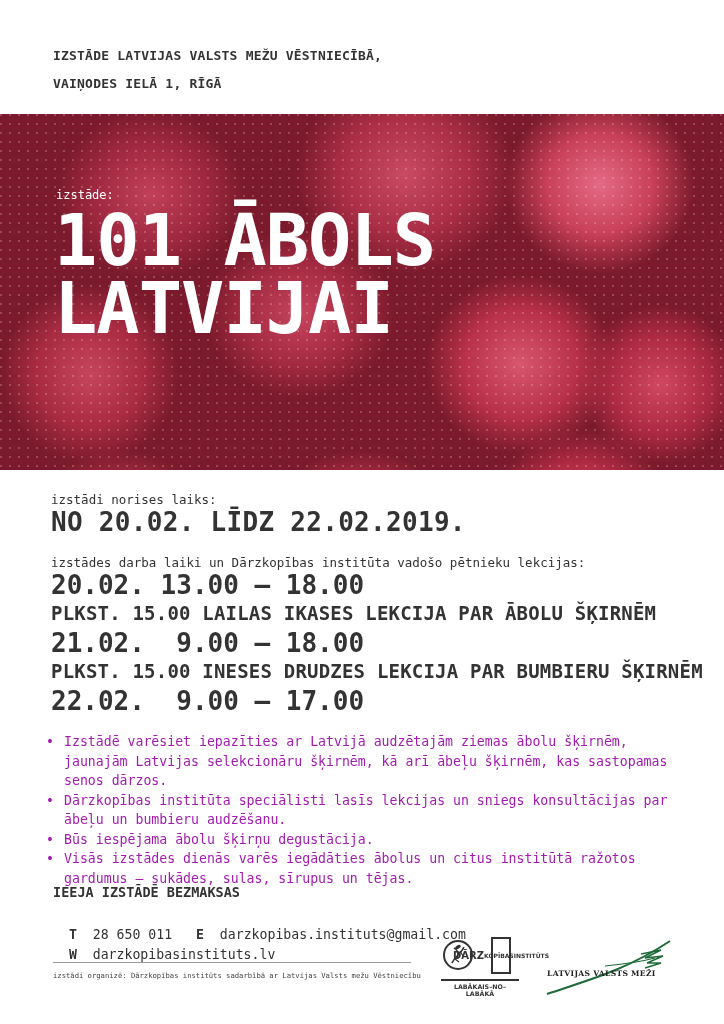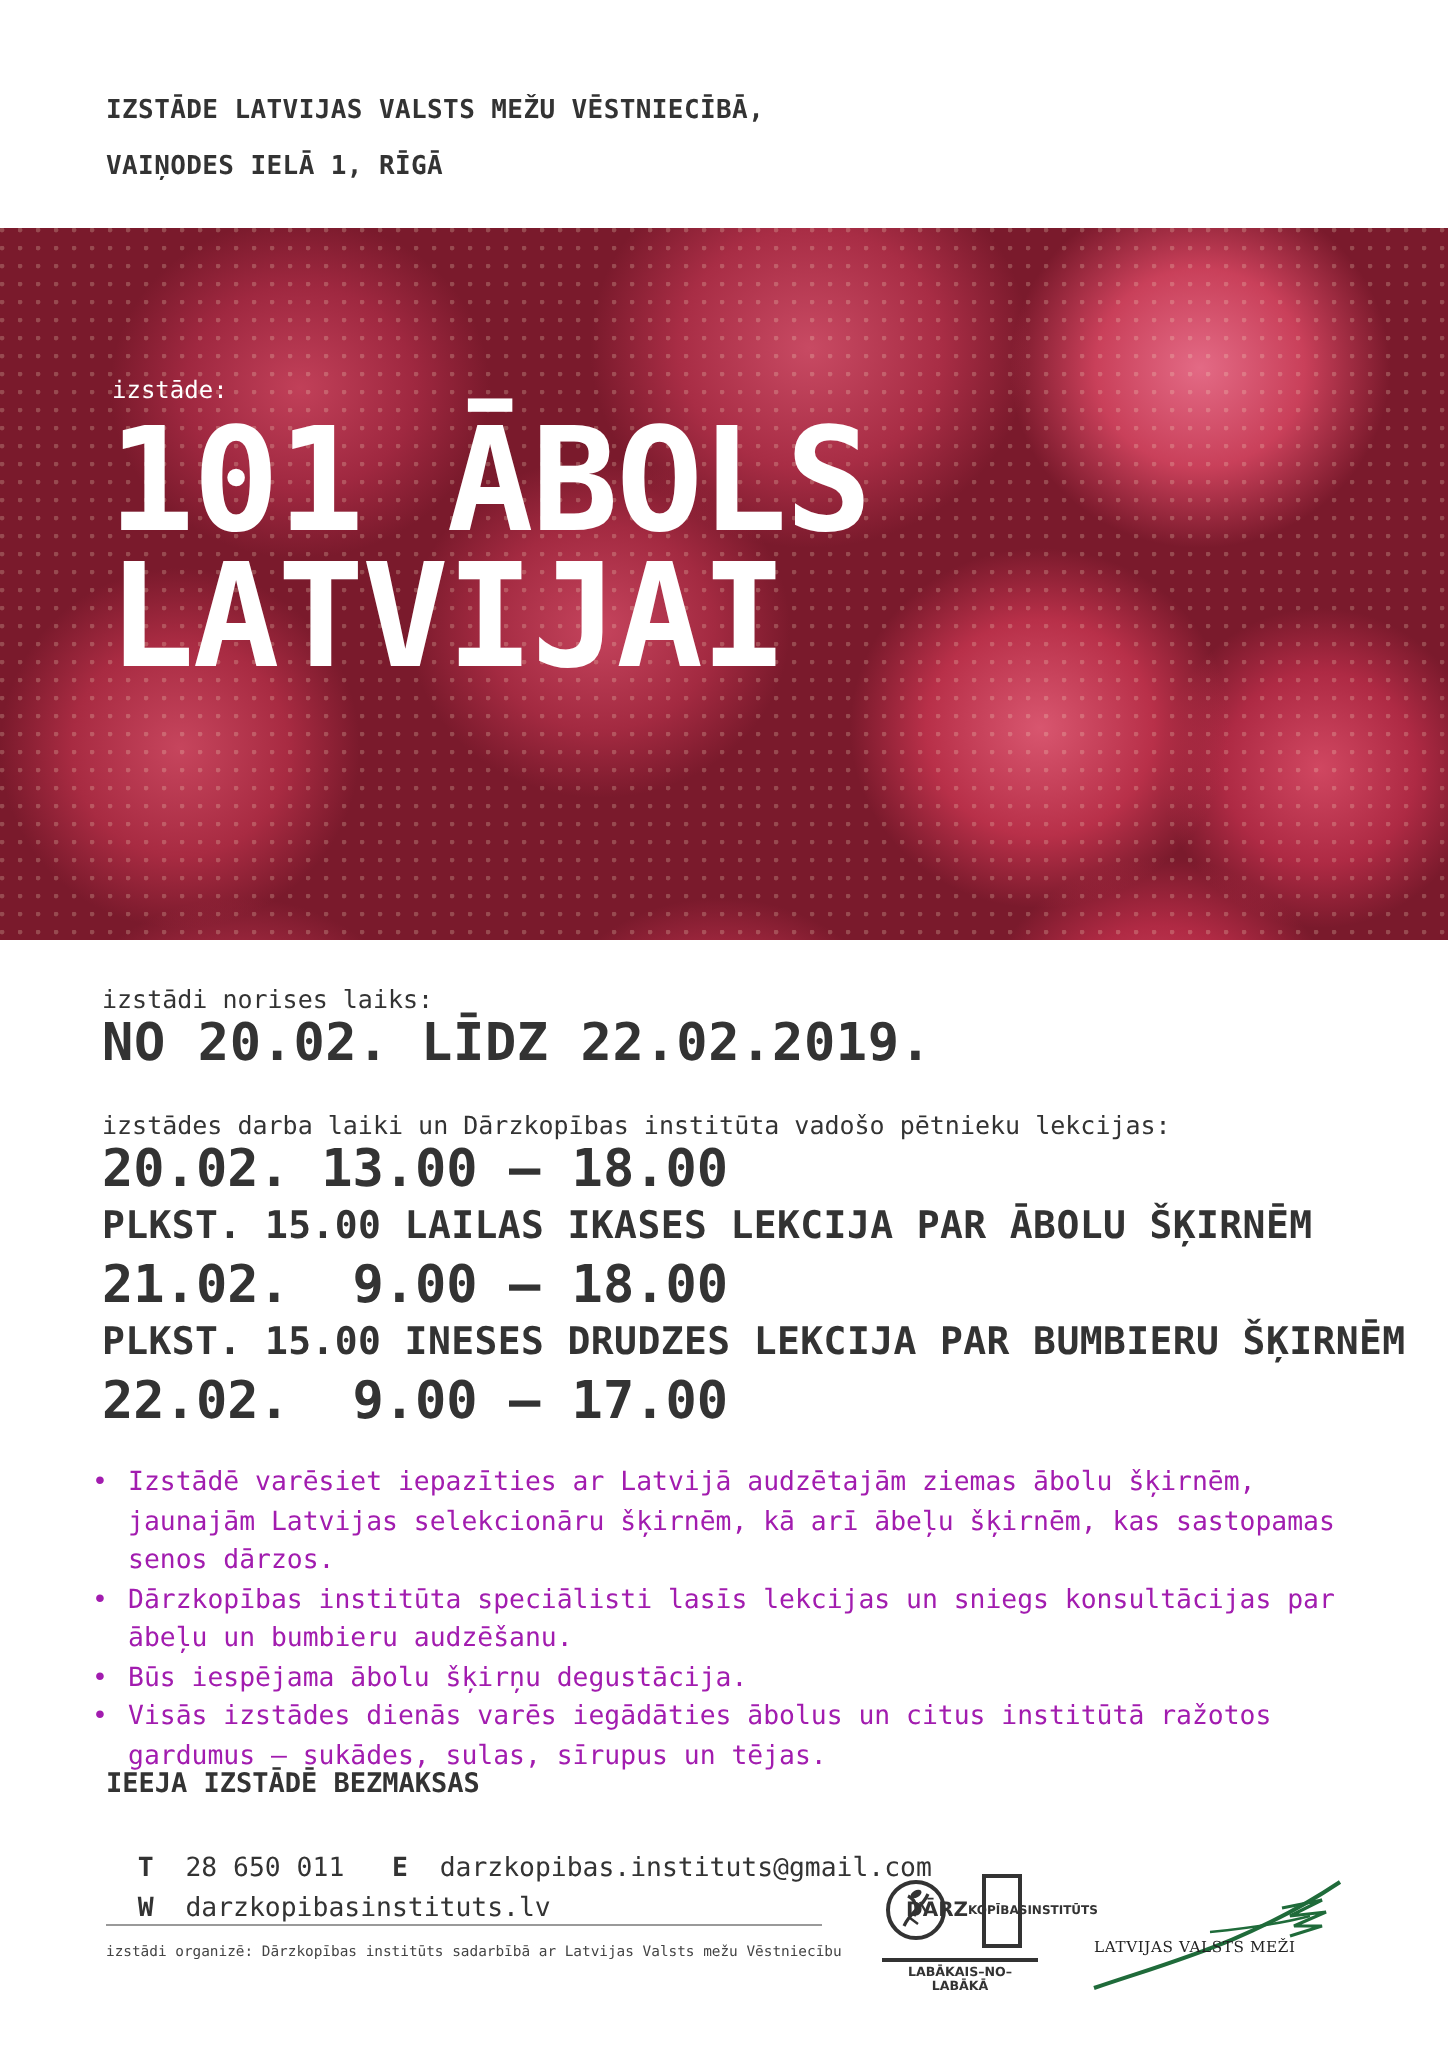--- a/index.html
+++ b/index.html
@@ -45,21 +45,21 @@
 
     .logo-dki { position: absolute; left: 441px; top: 936px; width: 78px; height: 58px; }
     .dki-circle { position: absolute; left: 2px; top: 4px; width: 30px; height: 30px; border: 2px solid #333; border-radius: 50%; }
     .dki-box { position: absolute; left: 40px; top: 1px; width: 20px; height: 37px; border: 2px solid #333; display: flex; align-items: center; justify-content: center; font-family: "DejaVu Sans", sans-serif; color: #333; margin-left: 10px; }
     .dki-box .l1 { font-size: 10px; font-weight: bold; line-height: 10px; }
     .dki-box .l2 { font-size: 6px; font-weight: bold; line-height: 7px; }
     .dki-line { position: absolute; left: 0; top: 43px; width: 78px; height: 2px; background: #333; }
     .dki-tag { position: absolute; left: 0; top: 47px; width: 78px; text-align: center; font-family: "DejaVu Sans", sans-serif; font-size: 6.3px; font-weight: bold; color: #333; }
 
     .logo-lvm { position: absolute; left: 545px; top: 936px; width: 130px; height: 60px; }
-    .lvm-text { position: absolute; left: 2px; top: 33px; font-family: "DejaVu Serif", serif; font-size: 7.6px; font-weight: normal; color: #222; letter-spacing: 0.3px; white-space: nowrap; }
+    .lvm-text { position: absolute; left: 2px; top: 33px; font-family: "DejaVu Serif", serif; font-size: 7.6px; font-weight: bold; color: #222; letter-spacing: 0.3px; white-space: nowrap; }
   </style>
 </head>
 <body>
 
 <div class="header">
   <div>IZSTĀDE LATVIJAS VALSTS MEŽU VĒSTNIECĪBĀ,</div>
   <div>VAIŅODES IELĀ 1, RĪGĀ</div>
 </div>
 
 <div class="hero">

